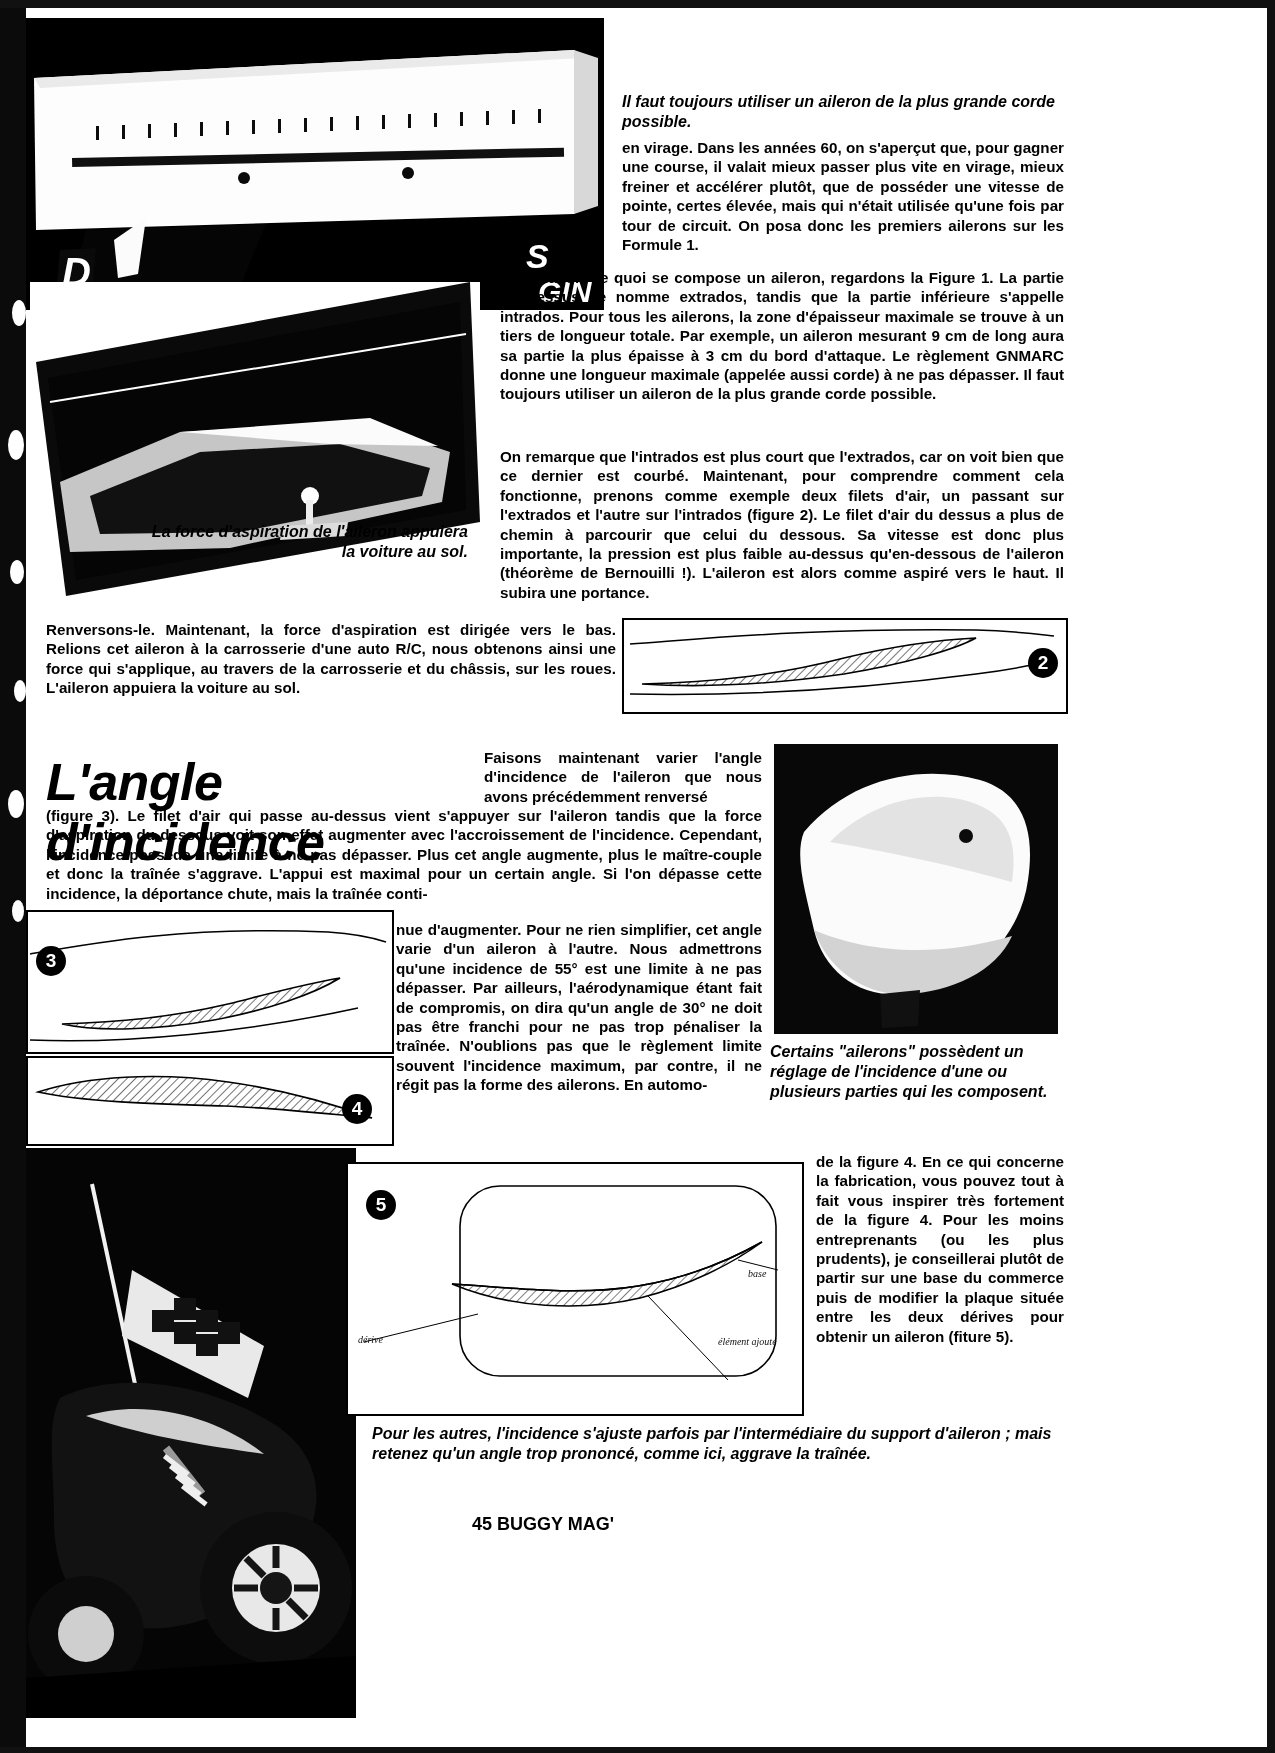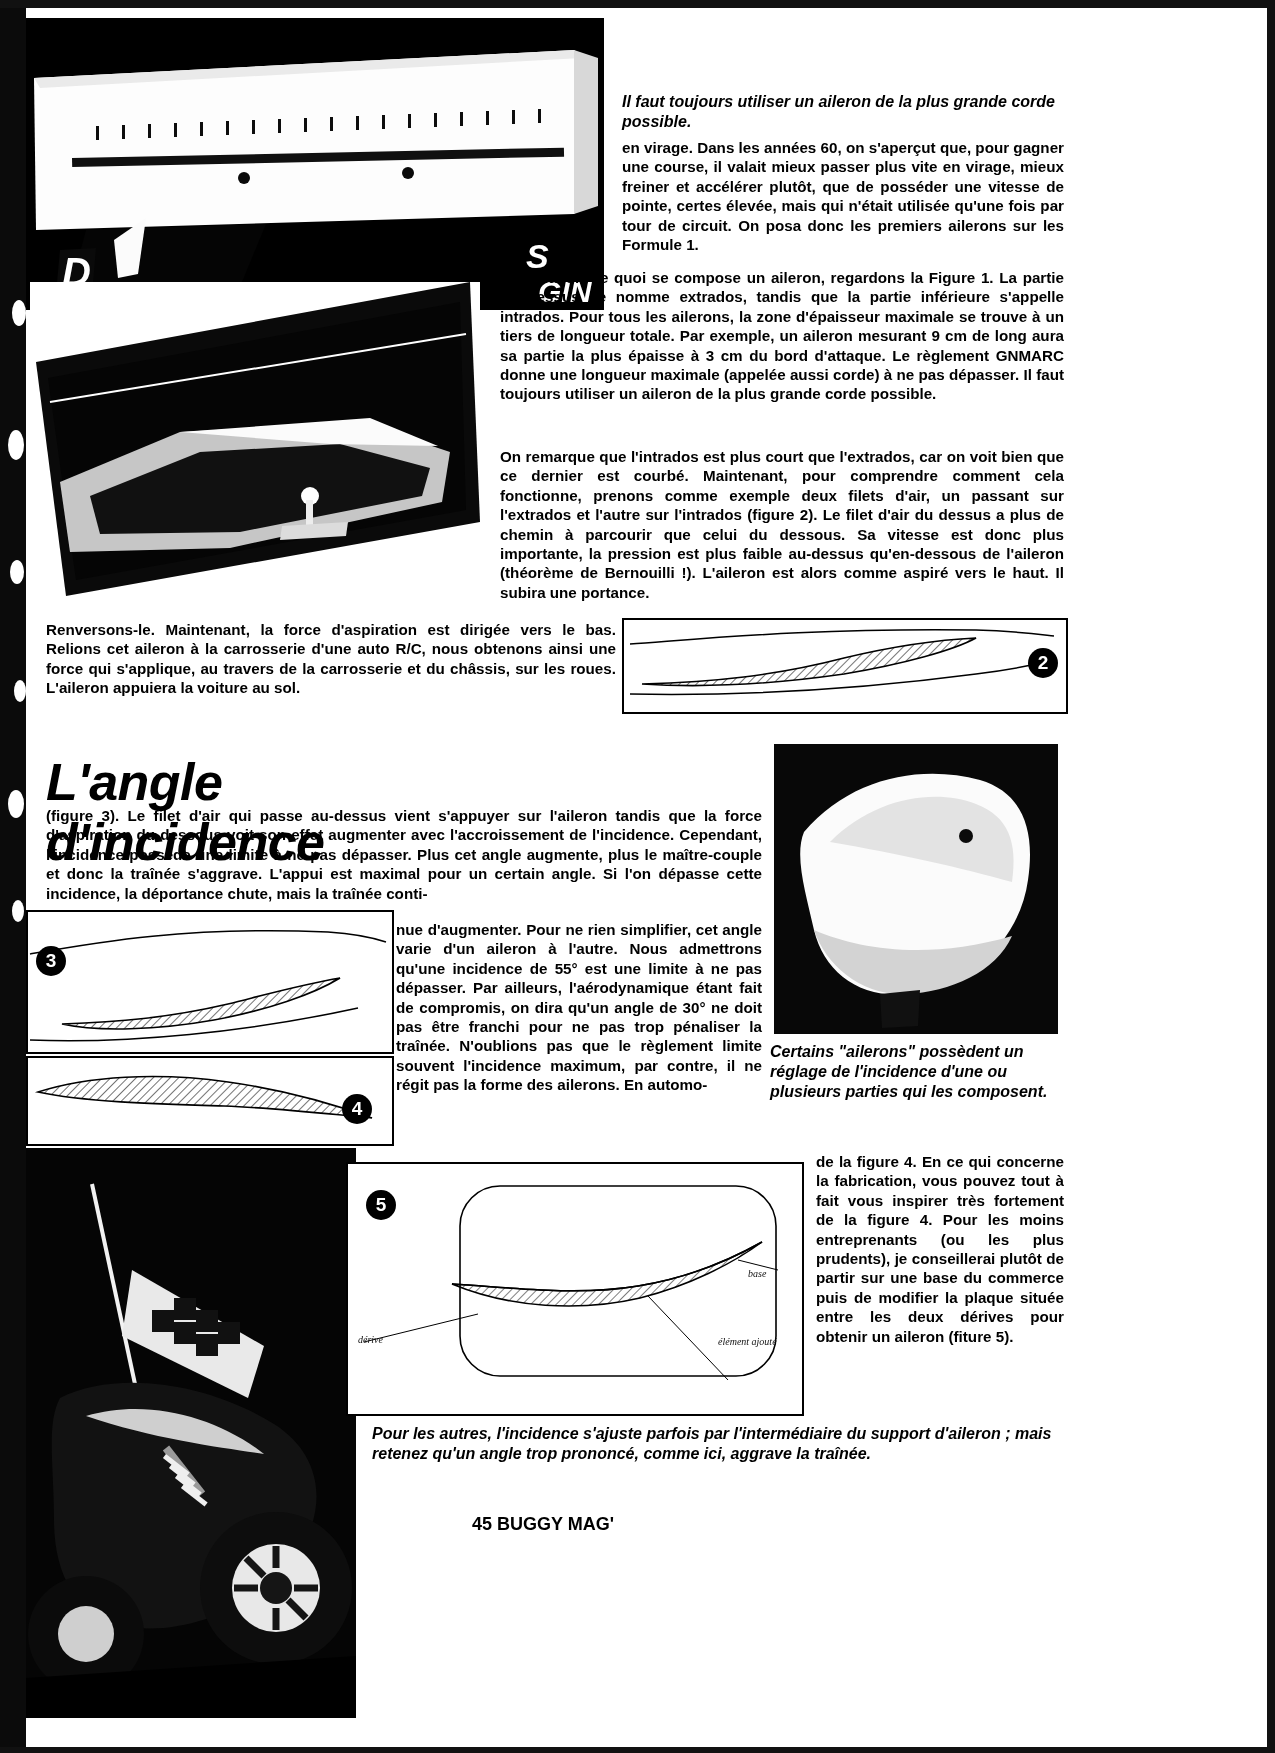--- a/index.html
+++ b/index.html
@@ -186,20 +186,21 @@
       <path d="M150,150 L340,136 L408,164 L300,162 Z" fill="#fbfbfb"></path>
 
       <path d="M20,120 L436,52" stroke="#ffffff" stroke-width="2" fill="none"></path>
 
       <circle cx="280" cy="214" r="9" fill="#ffffff"></circle>
       <rect x="276" y="218" width="7" height="28" fill="#ededed"></rect>
       <path d="M252,244 L318,240 L316,254 L250,258 Z" fill="#dcdcdc"></path>
     </svg>
   </div>
 
+  <div class="caption-bold-italic" style="left:150px;top:522px;width:318px;text-align:right;">La force d'aspiration de l'aileron appuiera la voiture au sol.</div>
 
   <div class="caption-bold-italic" style="left:622px;top:92px;width:440px;">Il faut toujours utiliser un aileron de la plus grande corde possible.</div>
 
   <div class="body-text" style="left:622px;top:138px;width:442px;">en virage. Dans les années 60, on s'aperçut que, pour gagner une course, il valait mieux passer plus vite en virage, mieux freiner et accélérer plutôt, que de posséder une vitesse de pointe, certes élevée, mais qui n'était utilisée qu'une fois par tour de circuit. On posa donc les premiers ailerons sur les Formule 1.</div>
 
   <div class="body-text" style="left:500px;top:268px;width:564px;">Pour savoir de quoi se compose un aileron, regardons la Figure 1. La partie de dessus se nomme extrados, tandis que la partie inférieure s'appelle intrados. Pour tous les ailerons, la zone d'épaisseur maximale se trouve à un tiers de longueur totale. Par exemple, un aileron mesurant 9 cm de long aura sa partie la plus épaisse à 3 cm du bord d'attaque. Le règlement GNMARC donne une longueur maximale (appelée aussi corde) à ne pas dépasser. Il faut toujours utiliser un aileron de la plus grande corde possible.</div>
 
   <div class="body-text" style="left:500px;top:447px;width:564px;">On remarque que l'intrados est plus court que l'extrados, car on voit bien que ce dernier est courbé. Maintenant, pour comprendre comment cela fonctionne, prenons comme exemple deux filets d'air, un passant sur l'extrados et l'autre sur l'intrados (figure 2). Le filet d'air du dessus a plus de chemin à parcourir que celui du dessous. Sa vitesse est donc plus importante, la pression est plus faible au-dessus qu'en-dessous de l'aileron (théorème de Bernouilli !). L'aileron est alors comme aspiré vers le haut. Il subira une portance.</div>
 
   <div class="body-text" style="left:46px;top:620px;width:570px;">Renversons-le. Maintenant, la force d'aspiration est dirigée vers le bas. Relions cet aileron à la carrosserie d'une auto R/C, nous obtenons ainsi une force qui s'applique, au travers de la carrosserie et du châssis, sur les roues. L'aileron appuiera la voiture au sol.</div>
@@ -216,20 +217,21 @@
       <path d="M18,64 C90,62 150,56 220,38 C270,26 310,20 352,18 C330,30 280,44 220,54 C150,64 80,68 18,64 Z" fill="url(#hatch2)" stroke="#000" stroke-width="1.6"></path>
 
       <path d="M6,24 C90,18 190,8 352,10 C390,11 412,14 430,16" stroke="#000" stroke-width="1.5" fill="none"></path>
       <path d="M6,74 C110,76 230,70 352,54 C392,49 414,44 430,40" stroke="#000" stroke-width="1.5" fill="none"></path>
     </svg>
   </div>
   <div class="fignum" style="left:1028px;top:648px;">2</div>
 
   <div class="heading" style="left:46px;top:752px;width:440px;">L'angle d'incidence</div>
 
+  <div class="body-text" style="left:484px;top:748px;width:278px;">Faisons maintenant varier l'angle d'incidence de l'aileron que nous avons précédemment renversé</div>
 
   <div class="body-text" style="left:46px;top:806px;width:716px;">(figure 3). Le filet d'air qui passe au-dessus vient s'appuyer sur l'aileron tandis que la force d'aspiration du dessous voit son effet augmenter avec l'accroissement de l'incidence. Cependant, l'incidence possède une limite à ne pas dépasser. Plus cet angle augmente, plus le maître-couple et donc la traînée s'aggrave. L'appui est maximal pour un certain angle. Si l'on dépasse cette incidence, la déportance chute, mais la traînée conti-</div>
 
   <div class="body-text" style="left:396px;top:920px;width:366px;">nue d'augmenter. Pour ne rien simplifier, cet angle varie d'un aileron à l'autre. Nous admettrons qu'une incidence de 55° est une limite à ne pas dépasser. Par ailleurs, l'aérodynamique étant fait de compromis, on dira qu'un angle de 30° ne doit pas être franchi pour ne pas trop pénaliser la traînée. N'oublions pas que le règlement limite souvent l'incidence maximum, par contre, il ne régit pas la forme des ailerons. En automo-</div>
 
 
   <div class="body-text" style="left:816px;top:1152px;width:248px;">de la figure 4. En ce qui concerne la fabrication, vous pouvez tout à fait vous inspirer très fortement de la figure 4. Pour les moins entreprenants (ou les plus prudents), je conseillerai plutôt de partir sur une base du commerce puis de modifier la plaque située entre les deux dérives pour obtenir un aileron (fiture 5).</div>
 
   <div class="figbox" style="left:26px;top:910px;width:364px;height:140px;">
     <svg width="360" height="136" viewBox="0 0 360 136" xmlns="http://www.w3.org/2000/svg">

